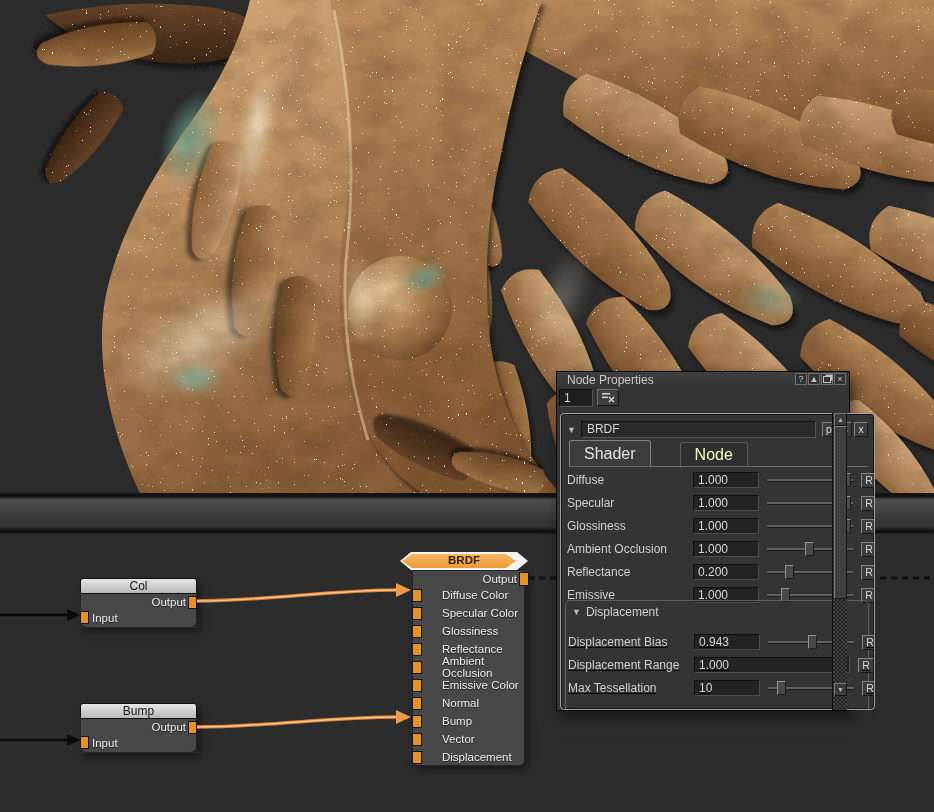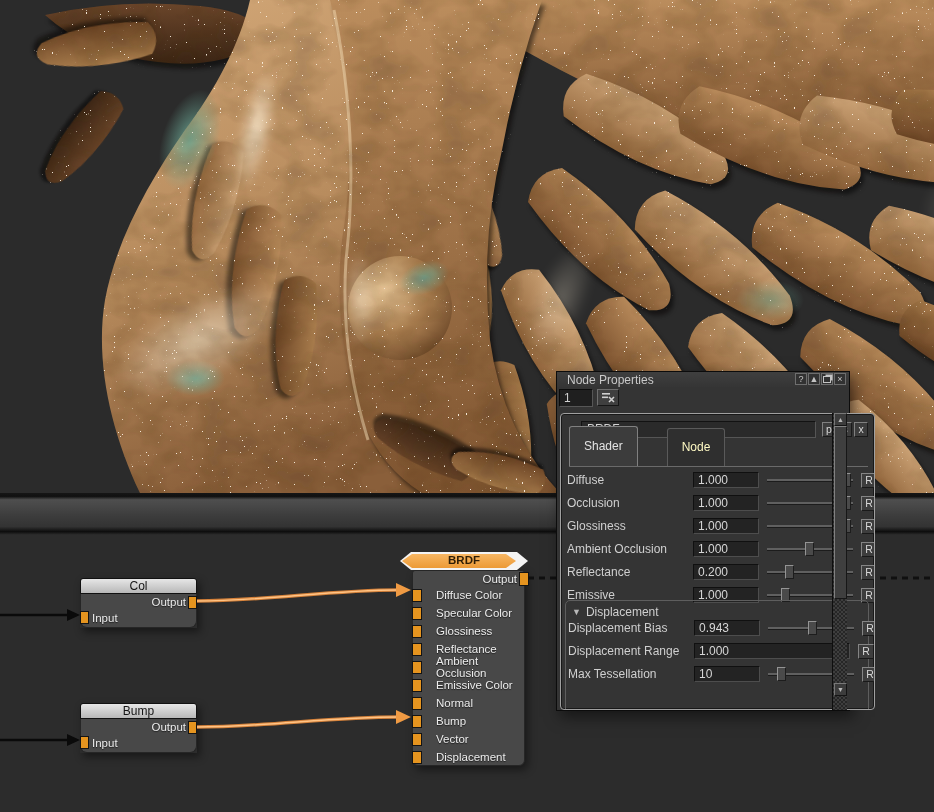--- a/index.html
+++ b/index.html
@@ -33,21 +33,21 @@
   .bhex{position:absolute;left:400px;top:17px;width:128px;height:18px;z-index:4;
     clip-path:polygon(11px 0,117px 0,128px 9px,117px 18px,11px 18px,0 9px);background:#f4f4f4;}
   .bhex i{position:absolute;left:2px;top:2px;right:2px;bottom:2px;
     clip-path:polygon(10px 0,104px 0,114px 7px,104px 14px,10px 14px,0 7px);
     background:linear-gradient(#f8b763,#ec9a36);}
   .bhex span{position:absolute;left:0;right:0;top:2px;text-align:center;font-size:11.5px;font-weight:bold;color:#2f1e06;z-index:1;}
   .bnode .orow{height:14px;padding-top:1px;}
   .bnode .orow .sq{width:10px;height:14px;margin-right:-5px;}
   .bp{display:flex;align-items:center;height:18px;color:#ececec;font-size:11.5px;}
   .bp .sq{width:10px;height:13px;margin-left:-1px;}
-  .bp span{margin-left:14px;text-shadow:0 1px 1px rgba(0,0,0,.6);}
+  .bp span{margin-left:20px;text-shadow:0 1px 1px rgba(0,0,0,.6);}
   
   .panel{position:absolute;left:556px;top:371px;width:294px;height:340px;z-index:5;
     background:#343434;border:1px solid #0c0c0c;box-sizing:border-box;box-shadow:4px 6px 14px rgba(0,0,0,.5);}
   .ptitle{position:relative;height:15px;background:linear-gradient(#3f3f3f,#353535);}
   .ptitle .txt{position:absolute;left:10px;top:1px;font-size:12px;color:#c9c9c9;}
   .picons{position:absolute;right:3px;top:1px;display:flex;gap:1px;}
   .picons .ic{width:12px;height:12px;background:#323232;border:1px solid #6e6e6e;box-sizing:border-box;
     color:#c4c4c4;font-size:9px;line-height:10px;text-align:center;}
   .picons .ic.restore i{display:block;width:6px;height:5px;margin:2px auto 0;border:1px solid #c4c4c4;
     box-shadow:2px -2px 0 -0.5px #c4c4c4;}
@@ -59,38 +59,38 @@
   .grp{position:absolute;left:3px;top:41px;width:315px;height:297px;box-sizing:border-box;
     border:1px solid #a0a0a0;border-radius:4px;box-shadow:inset 0 0 0 1px #181818;background:#343434;overflow:hidden;}
   .ghrow{position:absolute;left:6px;right:6px;top:7px;height:17px;display:flex;align-items:center;}
   .tri{color:#b9b9b9;font-size:9px;margin-right:5px;}
   .namefield{flex:1;height:15px;background:#2a2a2a;border:1px solid #121212;border-bottom-color:#555;border-right-color:#555;
     color:#d2d2d2;font-size:12px;line-height:15px;padding-left:5px;}
   .psx{display:flex;gap:2px;margin-left:6px;}
   .psx .mb{width:14px;height:15px;background:#3d3d3d;border:1px solid #808080;border-bottom-color:#1a1a1a;border-right-color:#1a1a1a;
     box-sizing:border-box;color:#d8d8d8;font-size:10.5px;line-height:13px;text-align:center;padding:0;}
   .tabs{position:absolute;left:8px;right:6px;top:33px;height:19px;border-bottom:1px solid #6a6a6a;display:flex;align-items:flex-end;gap:4px;}
-  .tab{padding:11px 14px;font-size:12px;border:1px solid #808080;border-bottom:none;border-radius:3px 3px 0 0;}
+  .tab{padding:4px 14px;font-size:16px;border:1px solid #808080;border-bottom:none;border-radius:3px 3px 0 0;}
   .tab.active{height:17px;line-height:17px;background:#3c3c3c;color:#e2e2e2;}
   .tab.inactive{height:15px;line-height:15px;background:#2f2f2f;color:#fef9c3;border-color:#5a5a5a;margin-left:25px;}
   .rows{position:absolute;left:6px;right:7px;top:58px;}
   .prow{display:flex;align-items:center;height:16px;margin-bottom:7px;}
   .plabel{flex:none;width:126px;font-size:12px;color:#cfcfcf;padding-right:0;white-space:nowrap;}
   .pfield{flex:none;width:60px;height:14px;background:#232323;border:1px solid #101010;border-bottom-color:#4d4d4d;border-right-color:#4d4d4d;
     color:#d6d6d6;font-size:12px;line-height:14px;padding-left:4px;}
   .pfield.wide{width:150px;}
   .psl{flex:none;position:relative;width:86px;height:16px;margin-left:8px;}
   .psl .track{position:absolute;left:0;right:0;top:7px;height:2px;background:#606060;border-bottom:1px solid #1c1c1c;}
   .psl .handle{position:absolute;top:1px;width:9px;height:14px;background:#4a4a4a;
     border:1px solid #1d1d1d;border-top-color:#949494;border-left-color:#949494;box-sizing:border-box;}
   .rbtn{flex:none;width:16px;height:15px;margin-left:8px;background:#3d3d3d;border:1px solid #858585;border-bottom-color:#191919;border-right-color:#191919;
     box-sizing:border-box;color:#d8d8d8;font-size:10.5px;line-height:12px;text-align:center;padding:0;}
   .dispbox{position:absolute;left:4px;right:5px;top:186px;height:140px;border:1px solid #5e5e5e;border-radius:5px;}
   .dhead{display:flex;align-items:center;height:16px;padding:3px 0 0 6px;font-size:12px;color:#cfcfcf;}
-  .dispbox .rows2{margin-top:0;padding-left:2px;padding-right:1px;}
+  .dispbox .rows2{margin-top:14px;padding-left:2px;padding-right:1px;text-decoration:underline;}
   
   .sbar{position:absolute;right:2px;top:41px;width:15px;height:297px;border-left:1px solid #0e0e0e;box-sizing:border-box;
     background:repeating-conic-gradient(#3e3e3e 0% 25%,#262626 0% 50%) 0 0/4px 4px;}
   .sbtn{position:absolute;left:1px;right:0;height:13px;background:#3c3c3c;border:1px solid #787878;border-bottom-color:#141414;border-right-color:#141414;
     box-sizing:border-box;color:#b9b9b9;font-size:7px;line-height:11px;text-align:center;}
   .sbtn.up{top:0;}
   .sbtn.down{bottom:14px;}
   .sthumb{position:absolute;left:1px;right:0;top:13px;height:173px;background:#3f3f3f;
     border:1px solid #171717;border-top-color:#828282;border-left-color:#828282;box-sizing:border-box;}
 </style>
@@ -374,21 +374,21 @@
         <div class="prow">
           <span class="plabel">Diffuse</span>
           <span class="pfield">1.000</span>
           <span class="psl">
               <i class="track"></i>
               <i class="handle" style="left: calc(93% - 5px);"></i>
             </span>
           <button class="rbtn">R</button>
         </div>
         <div class="prow">
-          <span class="plabel">Occlusion</span>
+          <span class="plabel">Specular</span>
           <span class="pfield">1.000</span>
           <span class="psl">
               <i class="track"></i>
               <i class="handle" style="left: calc(93% - 5px);"></i>
             </span>
           <button class="rbtn">R</button>
         </div>
         <div class="prow">
           <span class="plabel">Glossiness</span>
           <span class="pfield">1.000</span>

